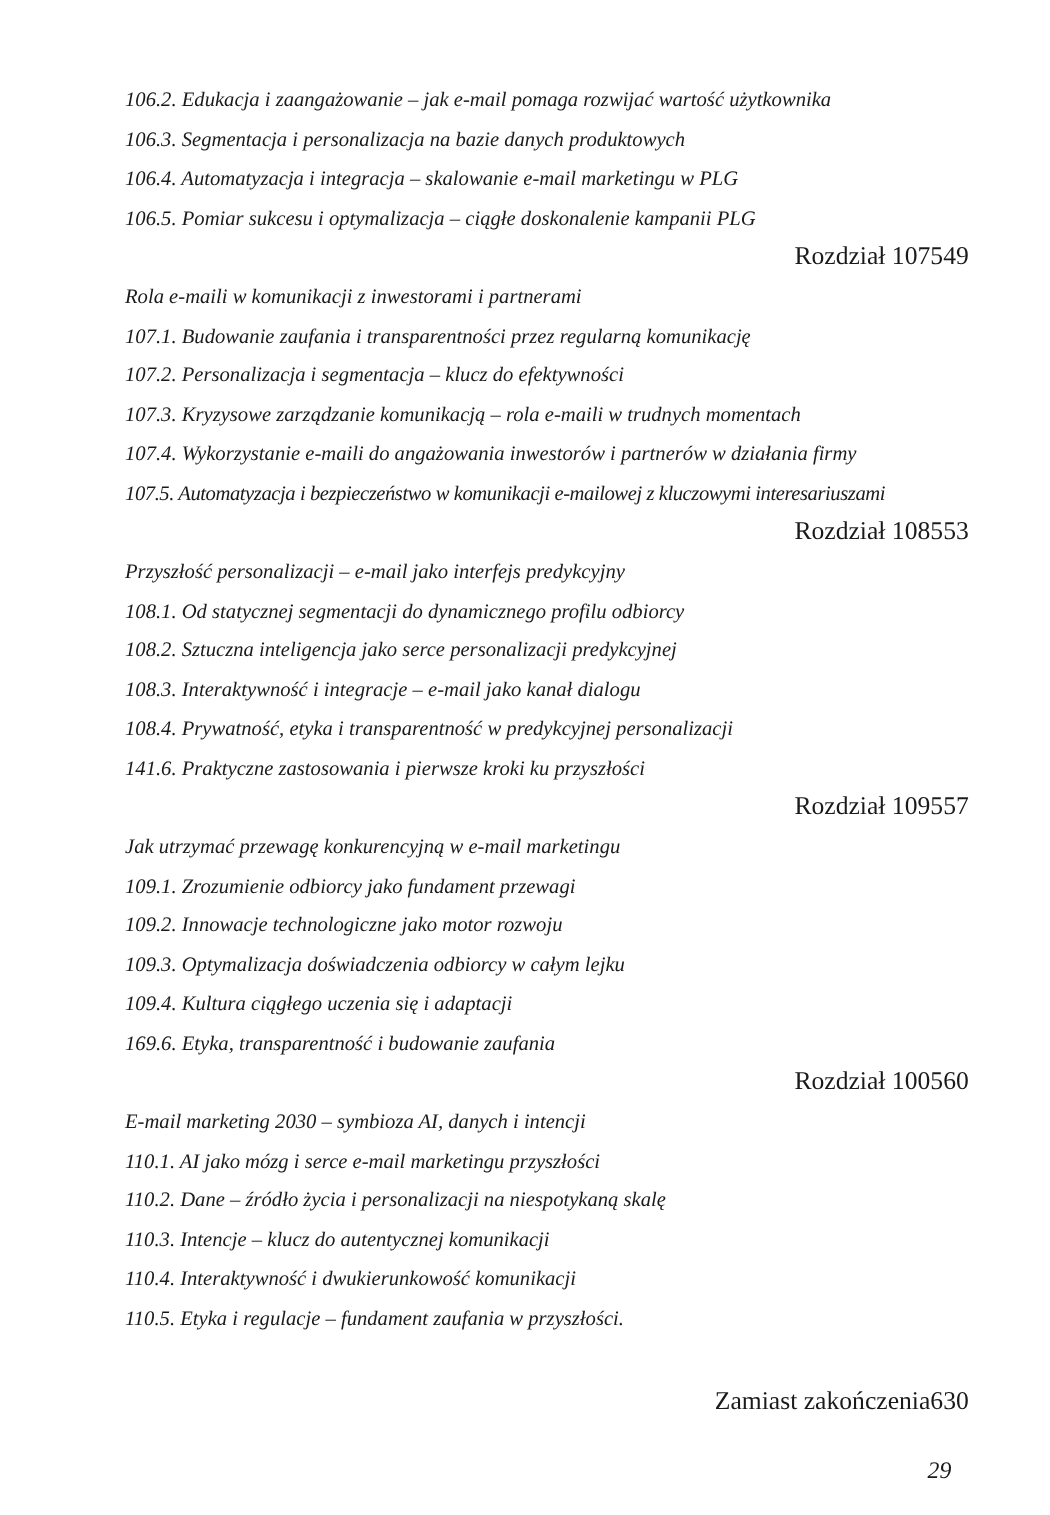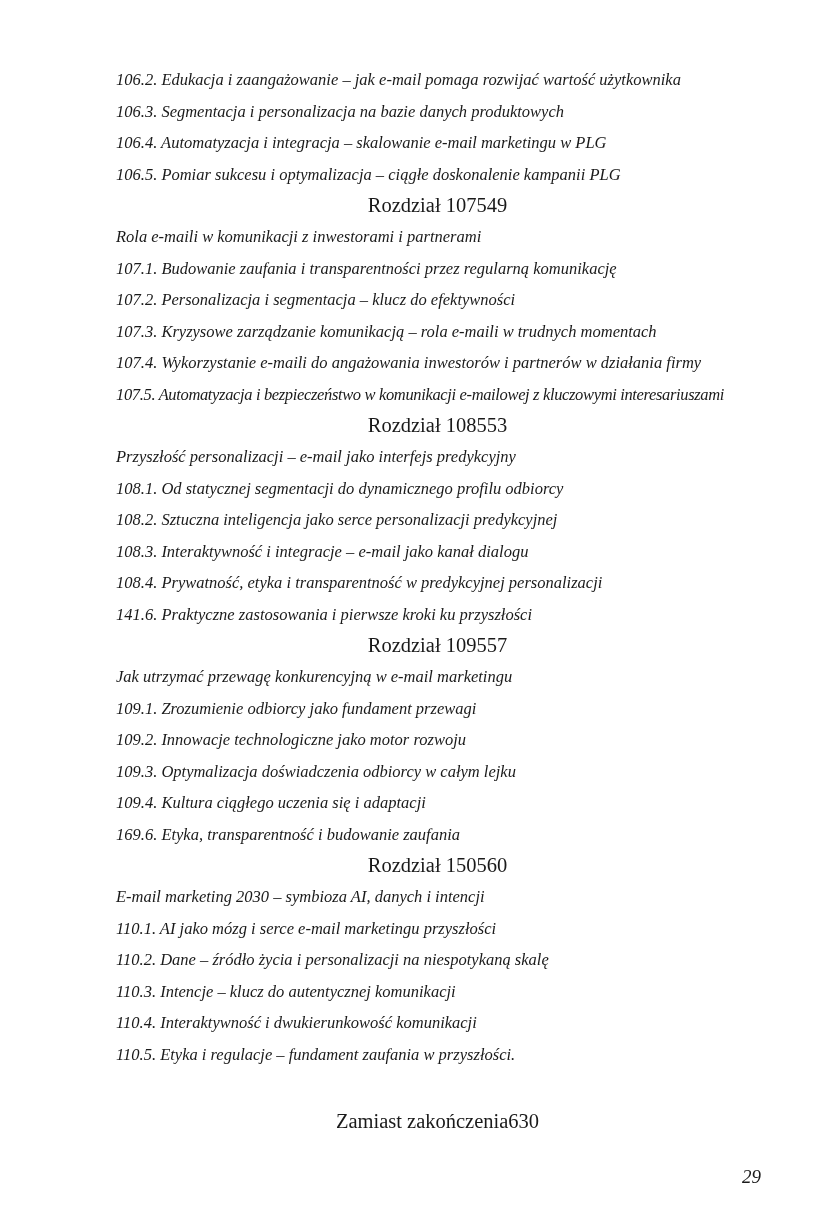--- a/index.html
+++ b/index.html
@@ -1,21 +1,21 @@
 <!DOCTYPE html>
 <html><head>
   <meta charset="utf-8">
   <style>
     html, body { margin: 0; padding: 0; background: #ffffff; }
     body { width: 840px; height: 1212px; position: relative; overflow: hidden;
       font-family: "DejaVu Serif", "Liberation Serif", serif; color: #1a1a1a; }
-    .page { position: absolute; left: 84px; top: 64px; width: 707px; }
+    .page { position: absolute; left: 68px; top: 64px; width: 707px; }
     .sub { font-family: "Liberation Serif", serif; font-style: italic; font-size: 16.5px;
       padding-left: 32px; height: 31.5px; line-height: 31.5px; white-space: nowrap; }
-    .chapter { display: flex; justify-content: center; height: 31px; line-height: 31px;
+    .chapter { display: flex; justify-content: flex-end; height: 31px; line-height: 31px;
       font-family: "Liberation Serif", serif; font-size: 20.5px; }
     .gap { height: 31px; }
     .footer-num { position: absolute; right: 79px; top: 1166px; font-family: "Liberation Serif", serif;
       font-style: italic; font-size: 19px; }
   </style>
 </head>
 <body>
 
 <div class="page">
   <div class="sub">106.2. Edukacja i zaangażowanie – jak e-mail pomaga rozwijać wartość użytkownika</div>
@@ -50,21 +50,21 @@
     <span>557</span>
   </div>
   <div class="sub">Jak utrzymać przewagę konkurencyjną w e-mail marketingu</div>
   <div class="sub">109.1. Zrozumienie odbiorcy jako fundament przewagi</div>
   <div class="sub">109.2. Innowacje technologiczne jako motor rozwoju</div>
   <div class="sub">109.3. Optymalizacja doświadczenia odbiorcy w całym lejku</div>
   <div class="sub">109.4. Kultura ciągłego uczenia się i adaptacji</div>
   <div class="sub">169.6. Etyka, transparentność i budowanie zaufania</div>
 
   <div class="chapter">
-    <span>Rozdział 150</span>
+    <span>Rozdział 100</span>
     <span>560</span>
   </div>
   <div class="sub">E-mail marketing 2030 – symbioza AI, danych i intencji</div>
   <div class="sub">110.1. AI jako mózg i serce e-mail marketingu przyszłości</div>
   <div class="sub">110.2. Dane – źródło życia i personalizacji na niespotykaną skalę</div>
   <div class="sub">110.3. Intencje – klucz do autentycznej komunikacji</div>
   <div class="sub">110.4. Interaktywność i dwukierunkowość komunikacji</div>
   <div class="sub">110.5. Etyka i regulacje – fundament zaufania w przyszłości.</div>
 
   <div class="gap"></div>

